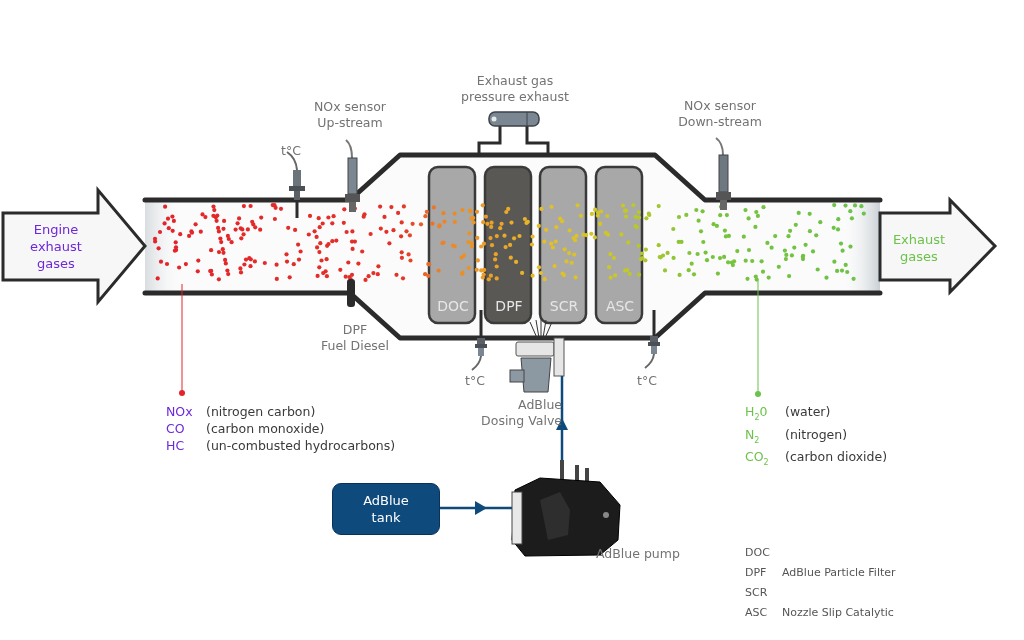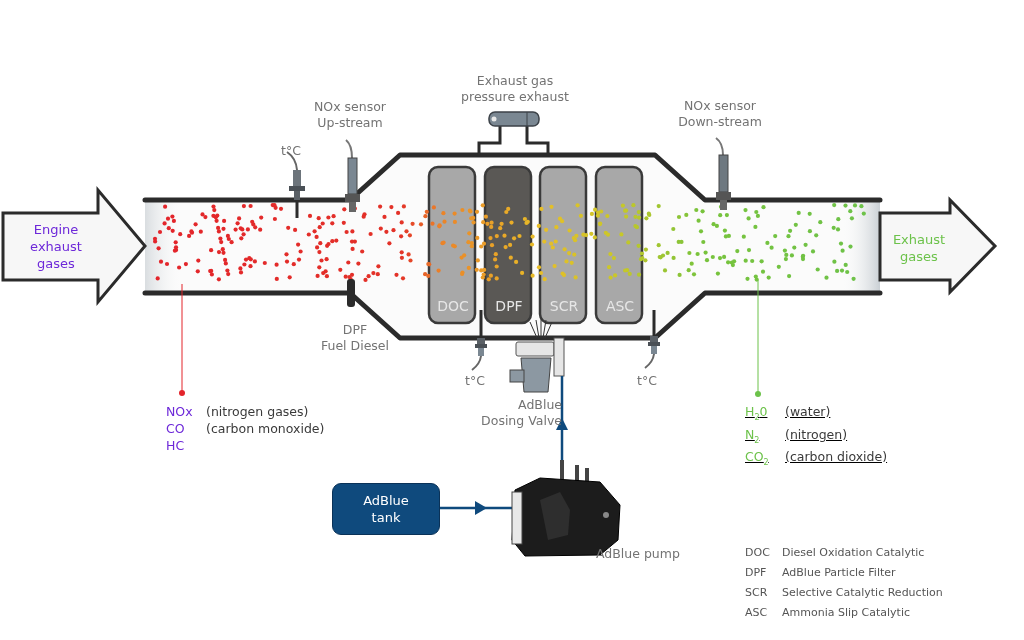--- a/index.html
+++ b/index.html
@@ -599,56 +599,55 @@
 <div class="lbl" style="left:596px; top:546px;">AdBlue pump</div>
 
 <div class="cat-label" style="left:431px; top:298px;">DOC</div>
 <div class="cat-label" style="left:487px; top:298px;">DPF</div>
 <div class="cat-label" style="left:542px; top:298px;">SCR</div>
 <div class="cat-label" style="left:598px; top:298px;">ASC</div>
 
 <div style="position:absolute; left:166px; top:403px;">
   <div class="legend-row">
       <span class="sym red">NOx</span>
-      <span>(nitrogen gases)</span>
+      <span>(nitrogen carbon)</span>
     </div>
   <div class="legend-row">
       <span class="sym red">CO</span>
       <span>(carbon monoxide)</span>
     </div>
   <div class="legend-row">
       <span class="sym red">HC</span>
-    </div>
-</div>
-
-<div style="position:absolute; left:745px; top:403px;text-decoration:underline;">
+      <span>(un-combusted hydrocarbons)</span>
+    </div>
+</div>
+
+<div style="position:absolute; left:745px; top:403px;">
   <div class="legend-row">
       <span class="sym green"><span>H</span><sub style="font-size:8px">2</sub><span>0</span></span>
       <span>(water)</span>
     </div>
   <div class="legend-row">
       <span class="sym green"><span>N</span><sub style="font-size:8px">2</sub><span></span></span>
       <span>(nitrogen)</span>
     </div>
   <div class="legend-row">
       <span class="sym green"><span>CO</span><sub style="font-size:8px">2</sub><span></span></span>
       <span>(carbon dioxide)</span>
     </div>
 </div>
 
 <div style="position:absolute; left:745px; top:543px;">
   <div class="abbr-row">
       <span class="k">DOC</span>
-      <span>Diesel Oxidation Catalytic</span>
     </div>
   <div class="abbr-row">
       <span class="k">DPF</span>
       <span>AdBlue Particle Filter</span>
     </div>
   <div class="abbr-row">
       <span class="k">SCR</span>
-      <span>Selective Catalytic Reduction</span>
     </div>
   <div class="abbr-row">
       <span class="k">ASC</span>
-      <span>Ammonia Slip Catalytic</span>
+      <span>Nozzle Slip Catalytic</span>
     </div>
 </div>
 
 </body></html>

